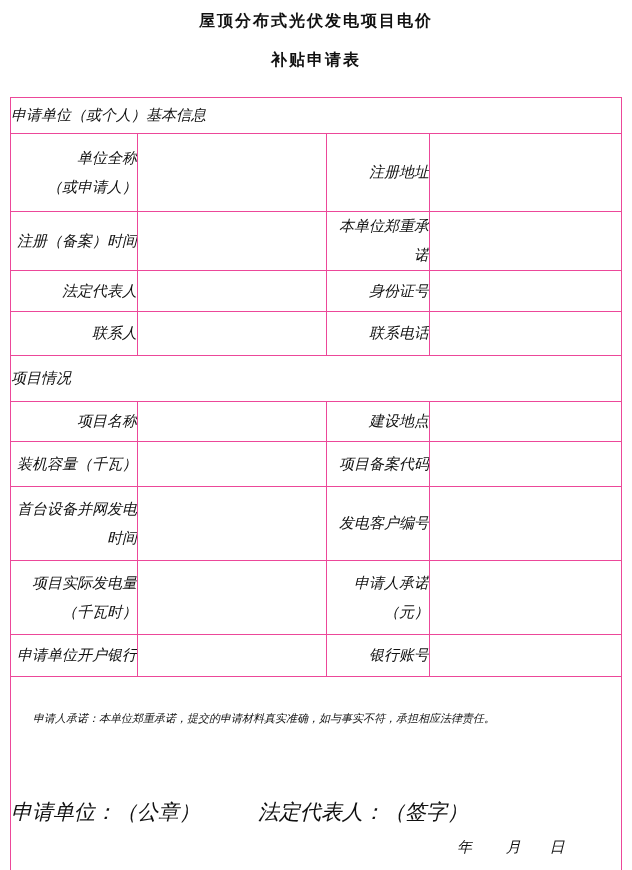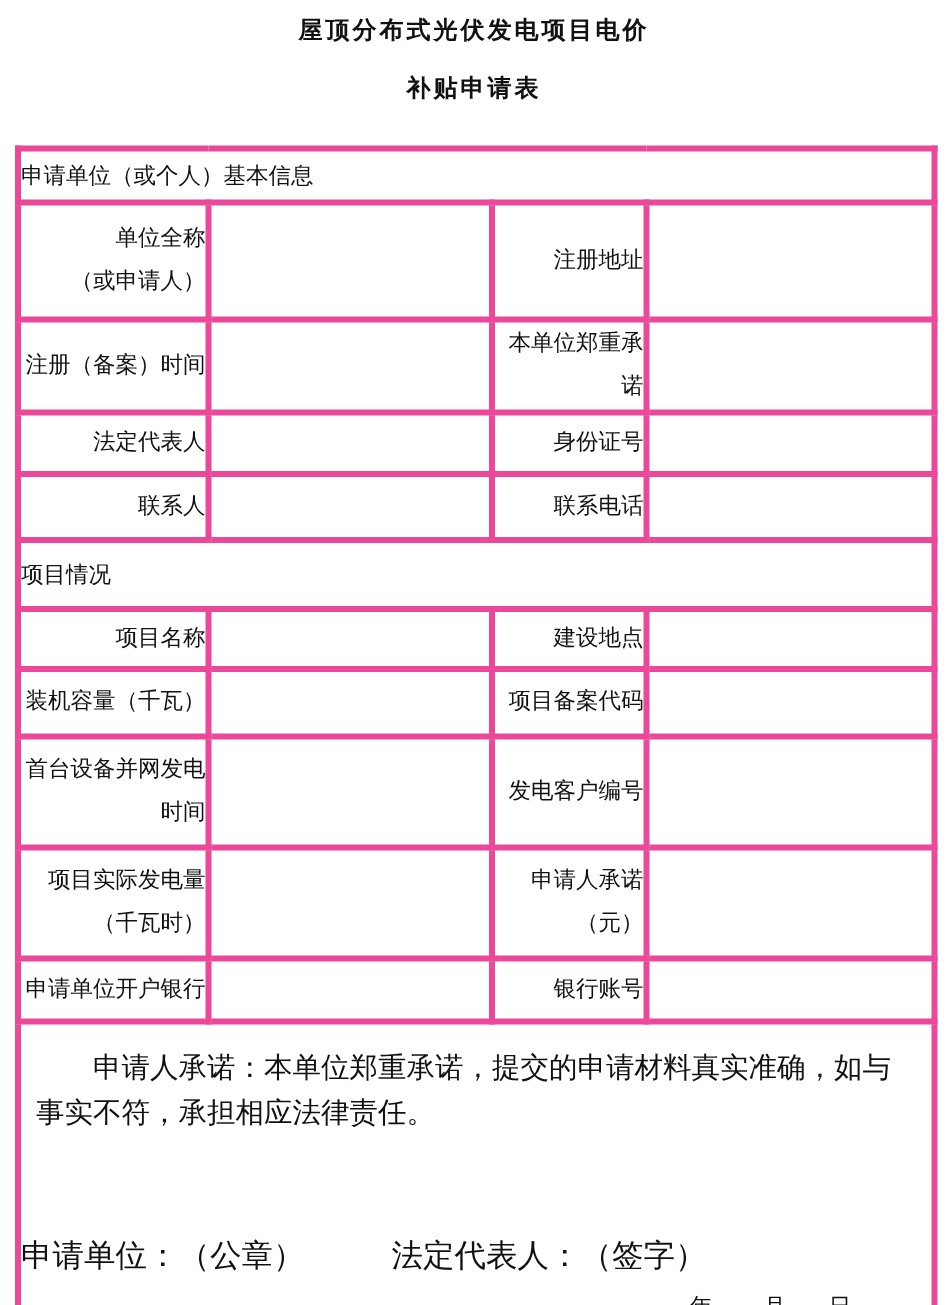--- a/index.html
+++ b/index.html
@@ -30,46 +30,47 @@
   .doc-title span { display: block; }
   table.form {
     border-collapse: collapse;
     table-layout: fixed;
     width: 611px;
     margin: 18px 0 0 10px;
     font-size: 15px;
     color: #111111;
   }
   table.form td {
-    border: 4px solid #ec4899;
+    border: 1px solid #ec4899;
     padding: 0;
     overflow: hidden;
     vertical-align: middle;
+    font-style: italic;
   }
   td.sec {
     text-align: left;
     padding-left: 6px;
     font-size: 15px;
   }
   td.lbl {
     text-align: right;
     white-space: pre-line;
     line-height: 29px;
     padding: 0 2px;
   }
   td.val { background: #ffffff; }
   td.pledge-cell {
     vertical-align: top;
     padding: 8px 6px 0 6px;
   }
   .pledge {
-    margin: 10px;
+    margin: 0;
     text-indent: 2em;
     line-height: 30px;
-    font-size: 19px;
+    font-size: 11px;
   }
   .sig-row {
     position: relative;
     margin-top: 71px;
     height: 16px;
     line-height: 16px;
     font-size: 21px;
   }
   .sig-right {
     position: absolute;

